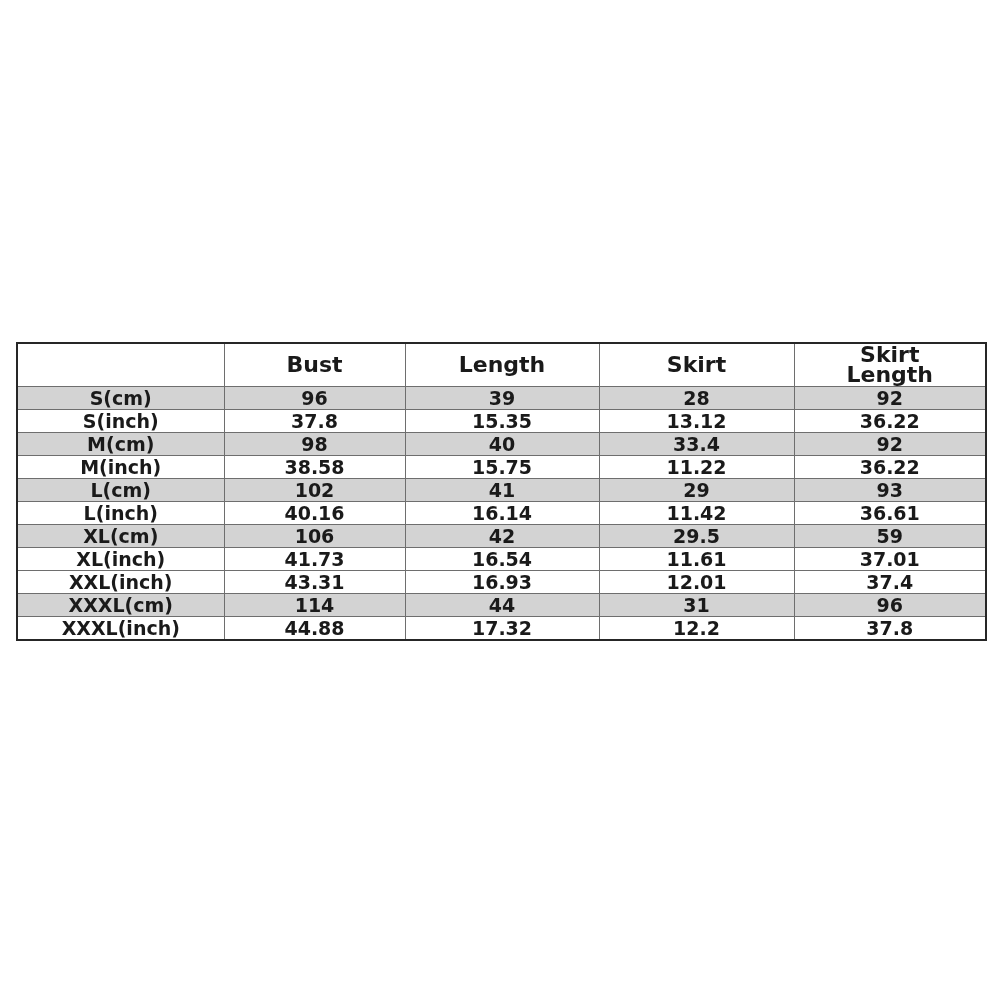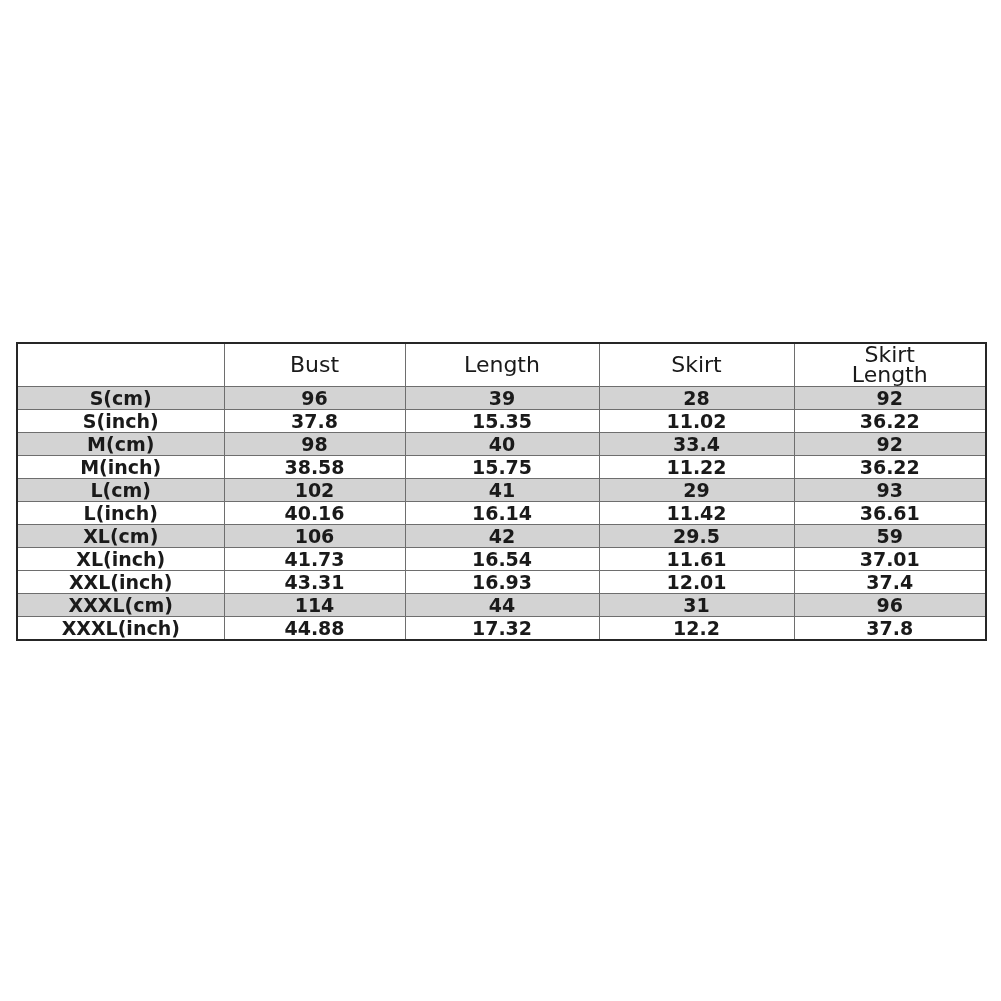--- a/index.html
+++ b/index.html
@@ -32,21 +32,21 @@
   table.size-chart td {
     border: 1px solid #6e6e6e;
     text-align: center;
     vertical-align: middle;
     padding: 0;
     overflow: hidden;
   }
   table.size-chart th {
     height: 42px;
     font-size: 22px;
-    font-weight: normal;
+    font-weight: bold;
     line-height: 20px;
     background: #ffffff;
     white-space: pre-line;
   }
   table.size-chart td {
     height: 22px;
     font-size: 19px;
     line-height: 21px;
     background: #ffffff;
     font-weight: bold;
@@ -83,21 +83,21 @@
           <td>S(cm)</td>
           <td>96</td>
           <td>39</td>
           <td>28</td>
           <td>92</td>
         </tr>
         <tr>
           <td>S(inch)</td>
           <td>37.8</td>
           <td>15.35</td>
-          <td>11.02</td>
+          <td>13.12</td>
           <td>36.22</td>
         </tr>
         <tr class="shaded">
           <td>M(cm)</td>
           <td>98</td>
           <td>40</td>
           <td>33.4</td>
           <td>92</td>
         </tr>
         <tr>

